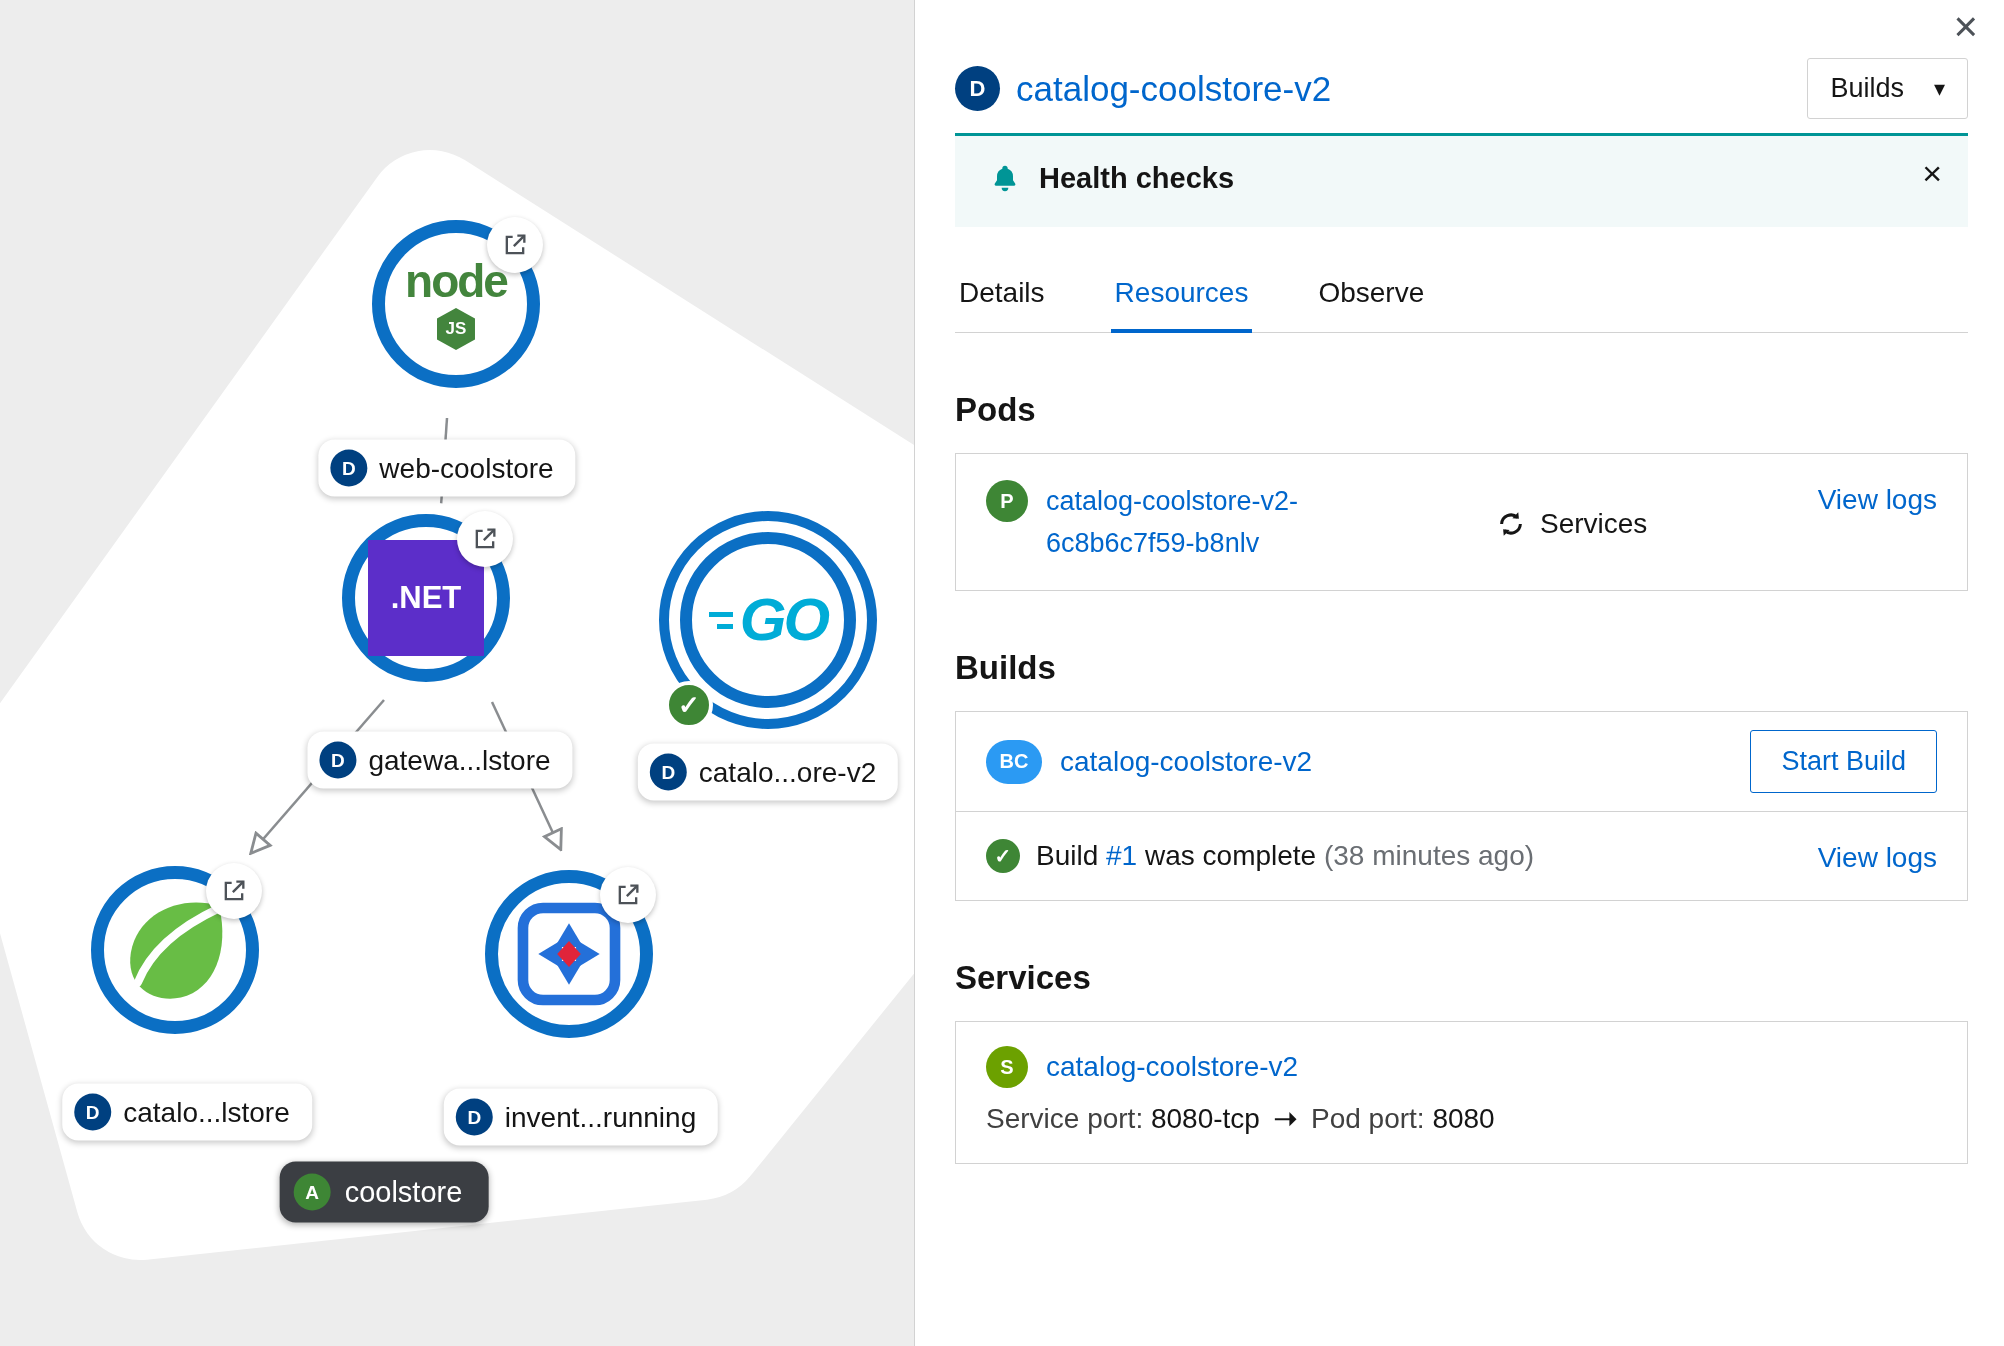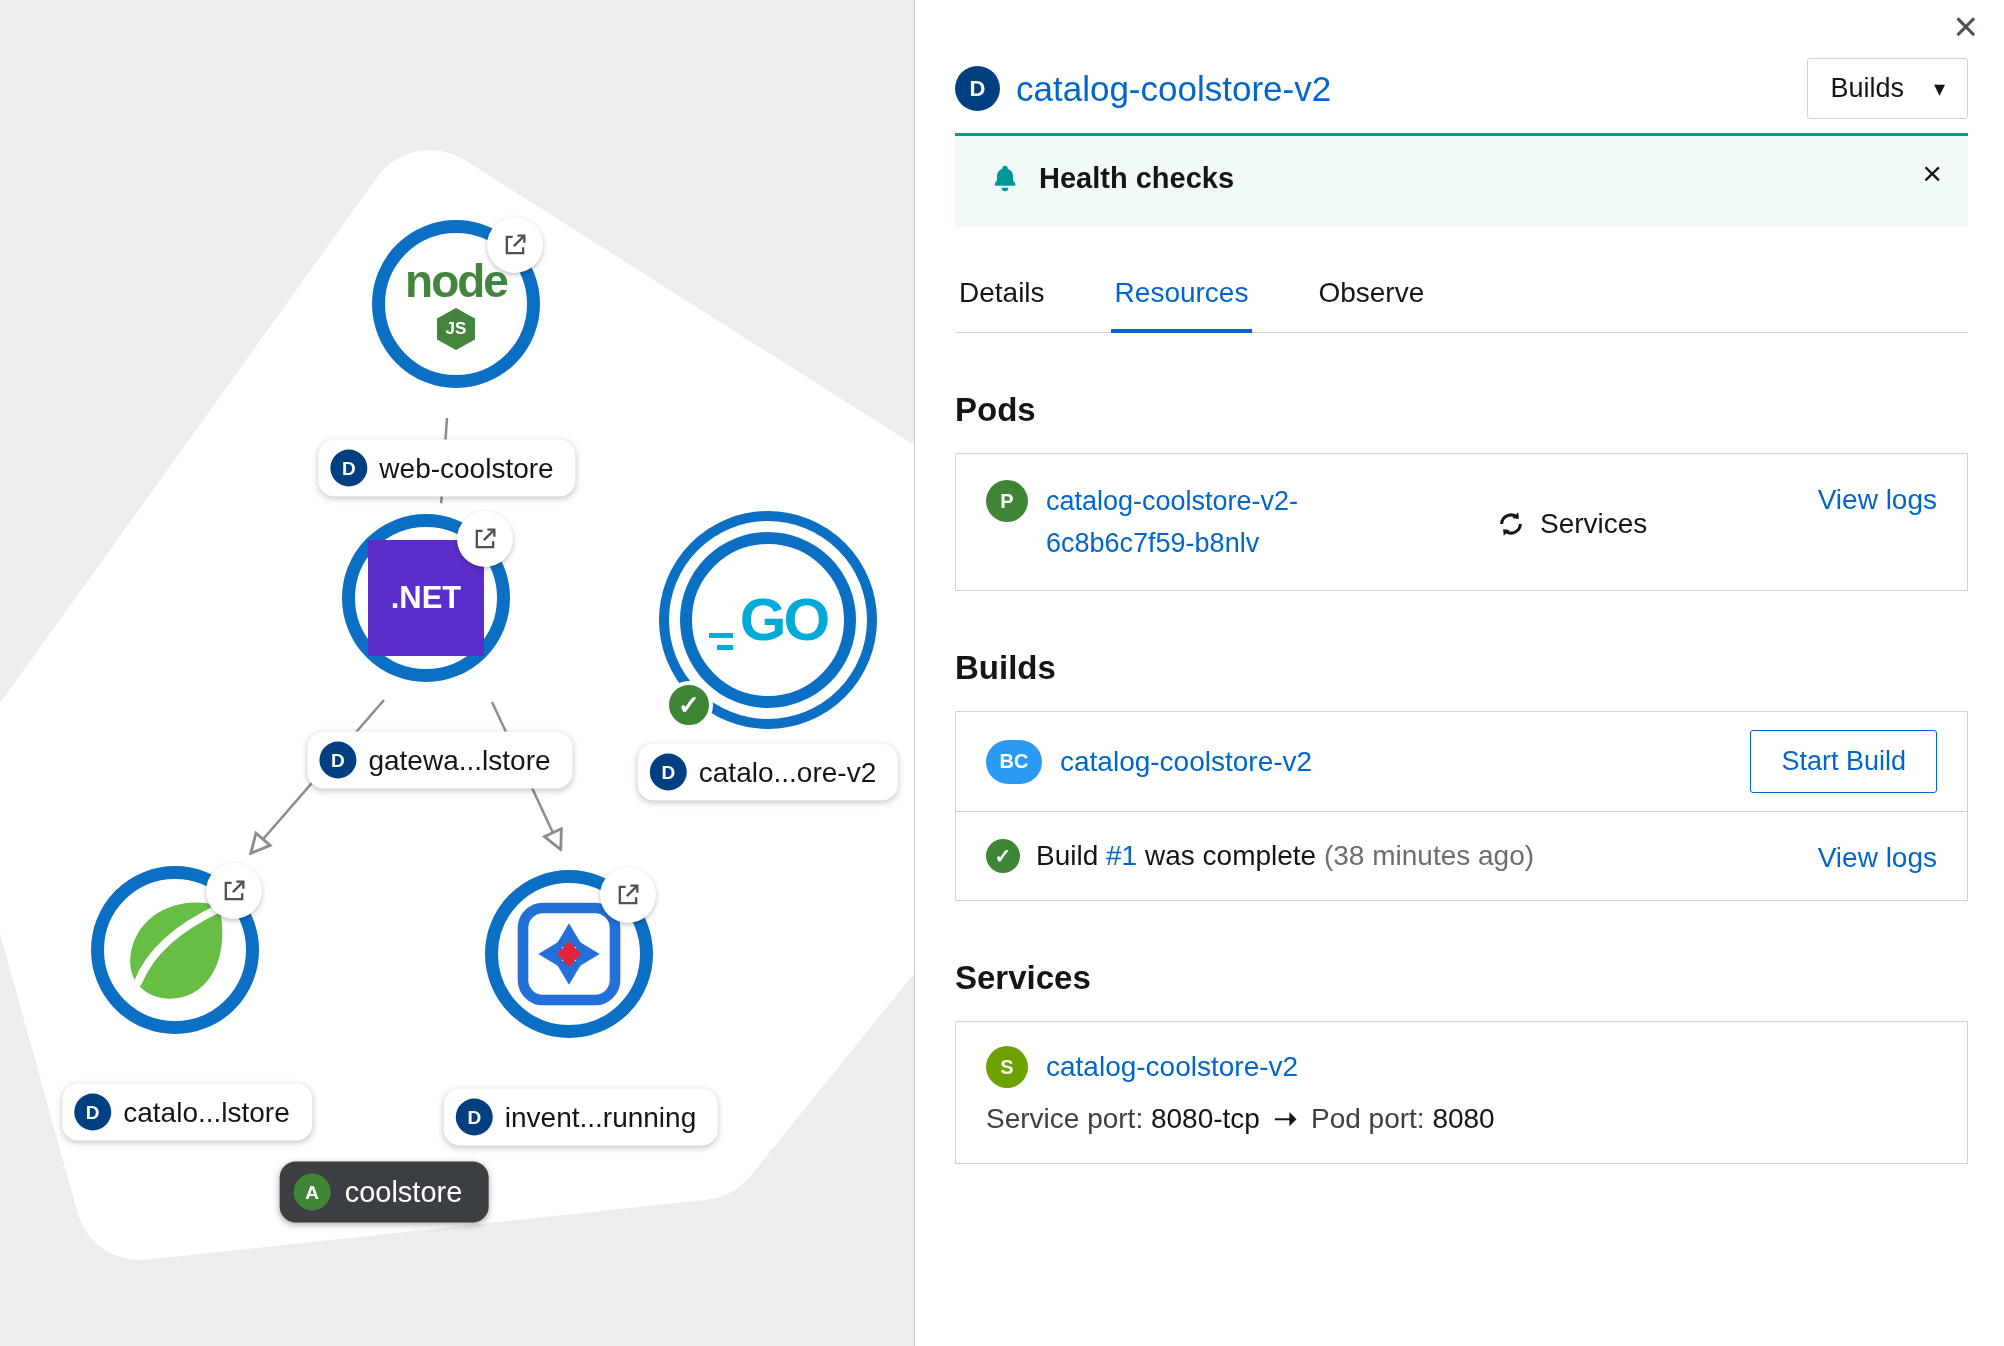--- a/index.html
+++ b/index.html
@@ -46,21 +46,21 @@
               display:inline-flex; align-items:center; justify-content:center; color:#fff; font-weight:bold; flex:none; }
 
   
   .nodejs-logo { text-align:center; }
   .nodejs-word { font-size:46px; font-weight:bold; color:#43853d; letter-spacing:-2px; line-height:1; }
   .nodejs-js { width:38px; height:42px; margin:4px auto 0; background:#43853d; color:#fff;
                font-size:17px; font-weight:bold; display:flex; align-items:center; justify-content:center;
                clip-path:polygon(50% 0,100% 25%,100% 75%,50% 100%,0 75%,0 25%); }
   .dotnet-logo { width:116px; height:116px; background:#5c2ec9; color:#fff; font-size:31px;
                font-weight:bold; display:flex; align-items:center; justify-content:center; }
-  .go-logo { display:flex; align-items:flex-end; }
+  .go-logo { display:flex; align-items:center;font-style:italic; }
   .go-lines { display:flex; flex-direction:column; gap:7px; margin-right:7px; }
   .go-lines i { display:block; width:24px; height:5px; background:#00acd7; }
   .go-lines i:last-child { width:16px; margin-left:8px; }
   .go-text { font-size:60px; font-weight:800; color:#00acd7; letter-spacing:-3px; line-height:1; }
 
   
   #panel { position:absolute; left:914px; top:0; width:1090px; height:1346px; background:#fff;
            border-left:1px solid #d2d2d2; padding:0 36px 0 40px; }
   .panel-close { position:absolute; top:6px; right:26px; font-size:42px; color:#4d5258;
            background:none; border:none; cursor:pointer; line-height:1; }

